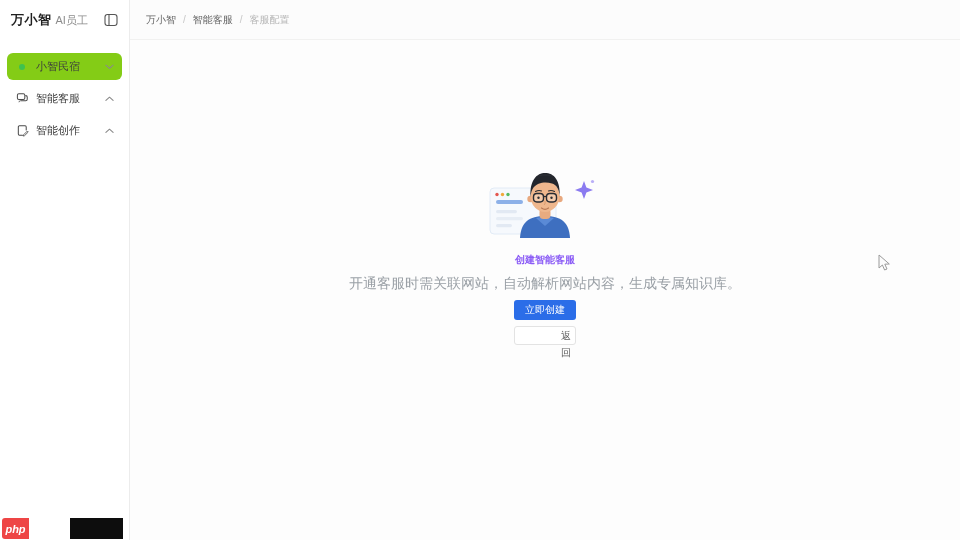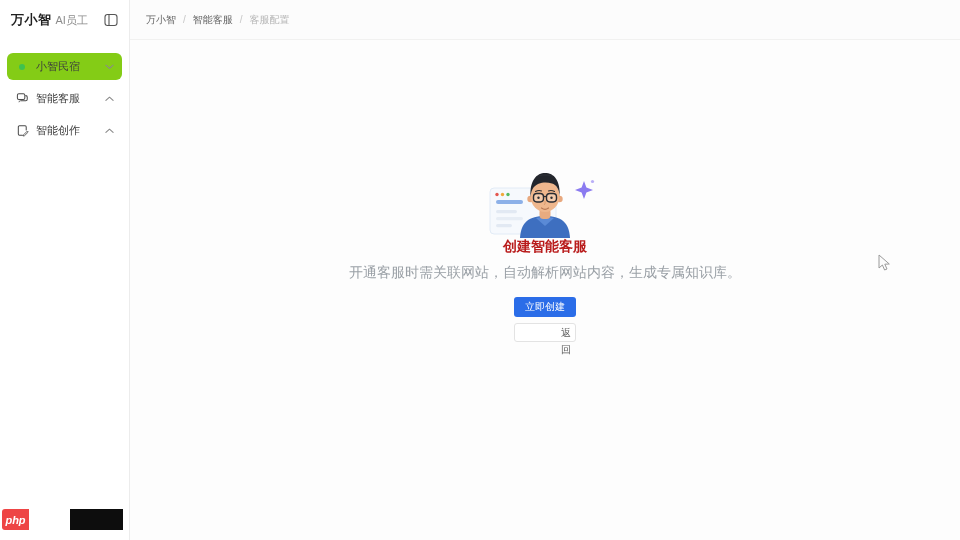--- a/index.html
+++ b/index.html
@@ -49,41 +49,41 @@
   .crumb-sep { color:#c8c8c8; margin:0 7px; }
 
   .content { flex:1; position:relative; background:#fdfdfd; }
 
   
   .empty-state {
     position:absolute; left:50%; top:128px; transform:translateX(-50%);
     text-align:center; width:420px;
   }
   .illustration { width:122px; height:70px; margin:0 auto; display:block; }
-  .empty-title { font-size:14px; font-weight:bold; color:#b91c1c; }
+  .empty-title { margin-top:15px; font-size:10px; font-weight:bold; color:#8b5cf6; }
   .empty-desc { margin-top:8px; font-size:14px; color:#9aa0a6; white-space:nowrap; }
   .btn-primary {
-    display:block; margin:15px auto 0; width:62px; height:20px;
+    display:block; margin:7px auto 0; width:62px; height:20px;
     background:#2b6de8; color:#ffffff; font-size:10px; line-height:20px;
     text-align:center; border:none; border-radius:3px; cursor:pointer;
     font-family:inherit;
   }
   .btn-secondary {
     display:block; margin:6px auto 8px; width:62px; height:19px;
     background:#ffffff; color:#5f5f5f; font-size:10px; line-height:17px;
     text-align:center; border:1px solid #e3e3e3; border-radius:3px; cursor:pointer;
     font-family:inherit;
     padding-left:42px;
   }
 
   
   .cursor { position:absolute; left:748px; top:214px; z-index:5; pointer-events:none; }
 
   
-  .watermark { position:absolute; left:2px; bottom:10px; display:flex; z-index:6;gap:40px; }
+  .watermark { position:absolute; left:2px; bottom:1px; display:flex; z-index:6;gap:40px; }
   .wm-red {
     width:27px; height:21px; background:#ee4545; border-radius:3px 0 0 3px;
     color:#ffffff; font-size:11px; font-weight:bold; font-style:italic;
     display:flex; align-items:center; justify-content:center;
     font-family:"Liberation Sans",sans-serif;
   }
   .wm-black { width:53px; height:21px; background:#0d0d0d; margin-left:1px; }
 
   svg { display:block; }
 </style>

